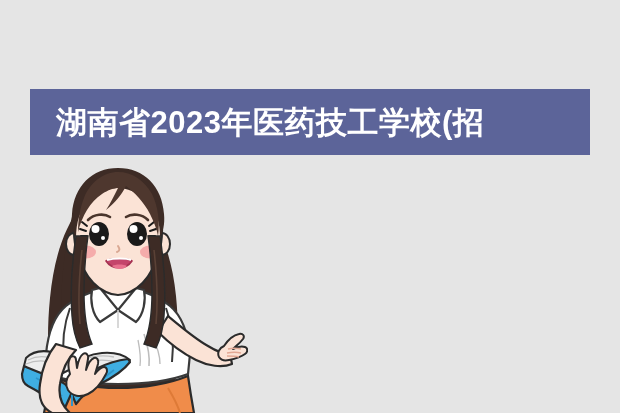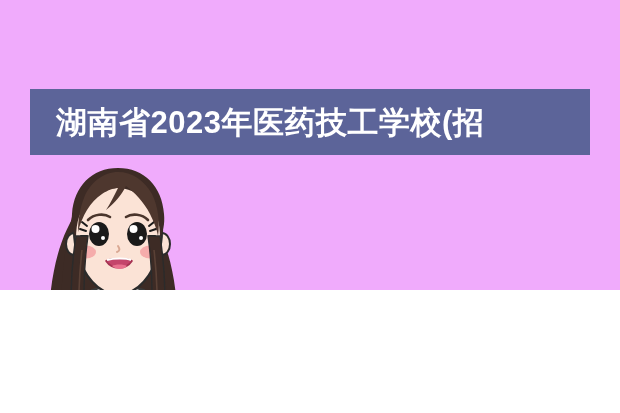--- a/index.html
+++ b/index.html
@@ -3,23 +3,23 @@
 <meta charset="utf-8">
 <style>
   html, body {
     margin: 0;
     padding: 0;
     background: #ffffff;
   }
   #poster {
     position: relative;
     width: 620px;
-    height: 290px;
+    height: 413px;
     overflow: hidden;
-    background: #f0abfc;
+    background: #e5e5e5;
     font-family: "Liberation Sans", "DejaVu Sans", sans-serif;
   }
   
   #title-banner {
     position: absolute;
     left: 30px;
     top: 89px;
     width: 560px;
     height: 66px;
     background: #5C6499;

